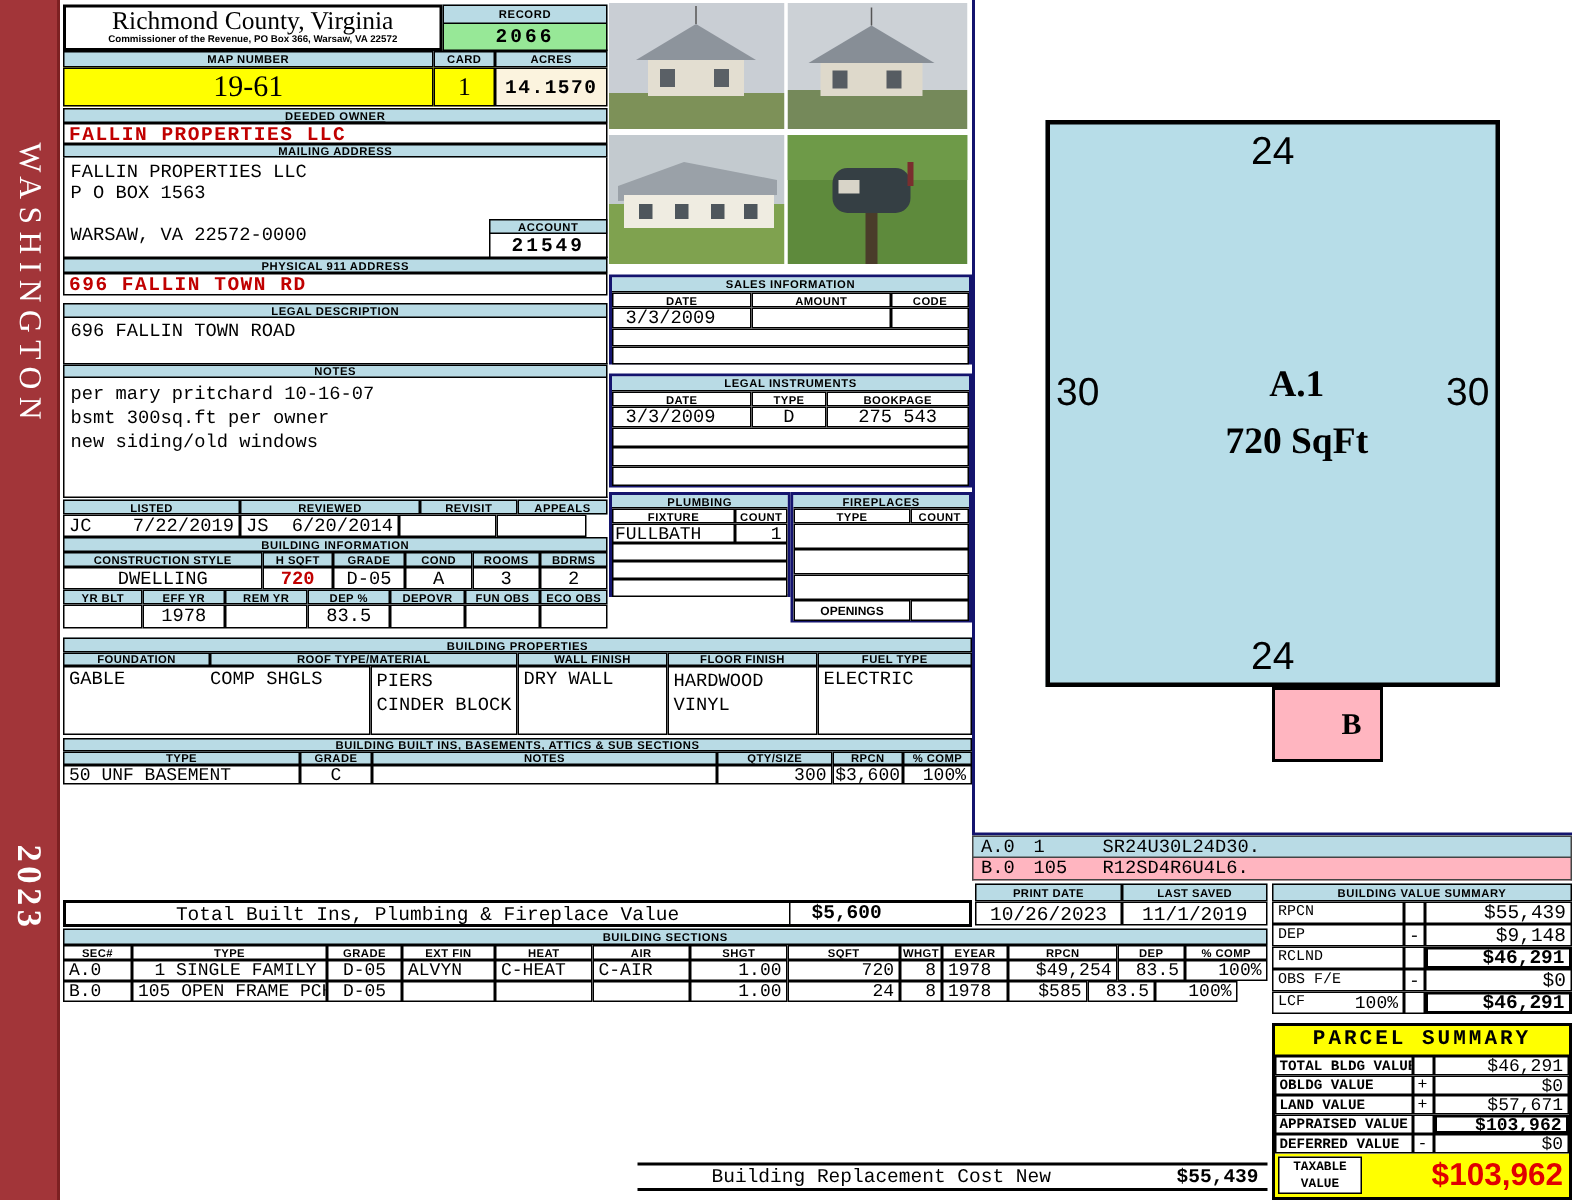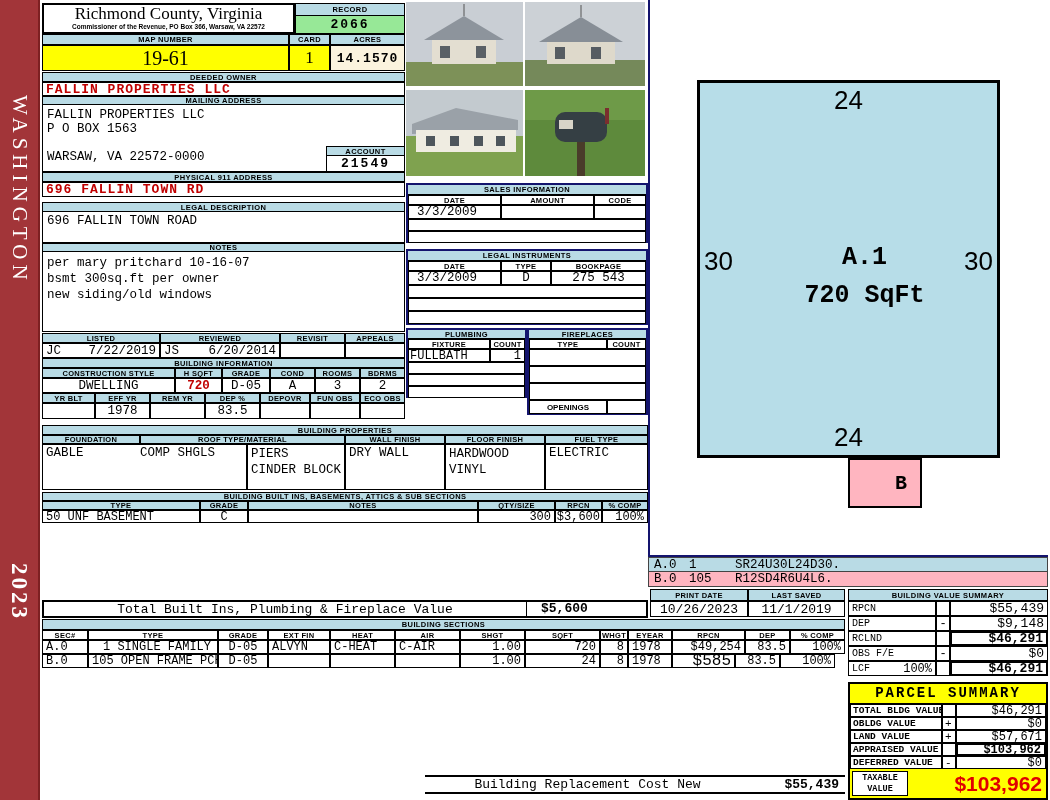--- a/index.html
+++ b/index.html
@@ -15,21 +15,21 @@
        font:bold 7.5px "Liberation Sans",sans-serif;letter-spacing:.3px;overflow:hidden;white-space:nowrap;}
   .cell{background:#fff;border:1px solid #000;overflow:hidden;white-space:nowrap;
        font-size:12.5px;display:flex;align-items:center;padding:0 3px;}
   .red{color:#c00000;}
   .b{font-weight:bold;}
   .ta-r{justify-content:flex-end;}
   .ta-c{justify-content:center;}
   .vtext{writing-mode:vertical-rl;color:#fff;font-family:"Liberation Serif","DejaVu Serif",serif;}
   .navybox{border:2px solid #14146e;}
   .codechip{display:flex;align-items:center;font-size:12.5px;border:1px solid #444;}
-  .sketchlabel{position:absolute;font-family:Liberation Mono, monospace;font-weight:bold;color:#000;padding-left:32px;}
+  .sketchlabel{position:absolute;font-family:Liberation Serif, serif;font-weight:bold;color:#000;padding-left:32px;}
   .dim{position:absolute;font-family:"Liberation Sans",sans-serif;font-size:26px;color:#000;}
 </style>
 </head>
 <body>
 
 <div class="abs" style="left:0;top:0;width:40px;height:800px;background:#a23539;border-right:2px solid #7d2022;">
   <div class="vtext abs" style="left:7px;top:95px;height:280px;font-size:21px;letter-spacing:5px;">WASHINGTON</div>
   <div class="vtext abs b" style="left:6px;top:563px;height:115px;font-size:23px;letter-spacing:3px;">2023</div>
 </div>
 
@@ -85,21 +85,21 @@
   <div class="hcell" style="width:118px;">LISTED</div>
   <div class="hcell" style="width:120px;">REVIEWED</div>
   <div class="hcell" style="width:65px;">REVISIT</div>
   <div class="hcell" style="width:60px;">APPEALS</div>
 </div>
 <div class="abs row" style="left:42px;top:343px;width:363px;height:15px;">
   <div class="cell mono" style="width:118px;justify-content:space-between;">
     <span>JC</span>
     <span>7/22/2019</span>
   </div>
-  <div class="cell mono" style="width:120px;justify-content:space-between;">
+  <div class="cell mono" style="width:106px;justify-content:space-between;">
     <span>JS</span>
     <span>6/20/2014</span>
   </div>
   <div class="cell mono" style="width:65px;"></div>
   <div class="cell mono" style="width:60px;"></div>
 </div>
 
 <div class="abs bar" style="left:42px;top:358px;width:363px;height:10px;">BUILDING INFORMATION</div>
 <div class="abs row" style="left:42px;top:368px;width:363px;height:10px;">
   <div class="hcell" style="width:133px;">CONSTRUCTION STYLE</div>
@@ -362,21 +362,21 @@
   <div class="cell mono" style="width:46px;font-size:12px;">B.0</div>
   <div class="cell mono" style="width:130px;font-size:12px;">105 OPEN FRAME PCH</div>
   <div class="cell mono ta-c" style="width:50px;font-size:12px;">D-05</div>
   <div class="cell mono" style="width:62px;font-size:12px;"></div>
   <div class="cell mono" style="width:65px;font-size:12px;"></div>
   <div class="cell mono" style="width:65px;font-size:12px;"></div>
   <div class="cell mono ta-r" style="width:65px;font-size:12px;">1.00</div>
   <div class="cell mono ta-r" style="width:75px;font-size:12px;">24</div>
   <div class="cell mono ta-r" style="width:28px;font-size:12px;">8</div>
   <div class="cell mono" style="width:44px;font-size:12px;">1978</div>
-  <div class="cell mono ta-r" style="width:63px;font-size:16px;">$585</div>
+  <div class="cell mono ta-r" style="width:53px;font-size:12px;">$585</div>
   <div class="cell mono ta-r" style="width:45px;font-size:12px;">83.5</div>
   <div class="cell mono ta-r" style="width:55px;font-size:12px;">100%</div>
 </div>
 
 <div class="abs" style="left:848px;top:589px;width:200px;height:87px;">
   <div class="bar" style="height:12px;">BUILDING VALUE SUMMARY</div>
   <div class="row" style="height:15px;">
     <div class="cell mono" style="width:88px;font-size:10px;">RPCN</div>
     <div class="cell mono ta-c" style="width:14px;font-size:12px;padding:0;"></div>
     <div class="cell mono ta-r" style="width:98px;font-size:13px;">$55,439</div>

